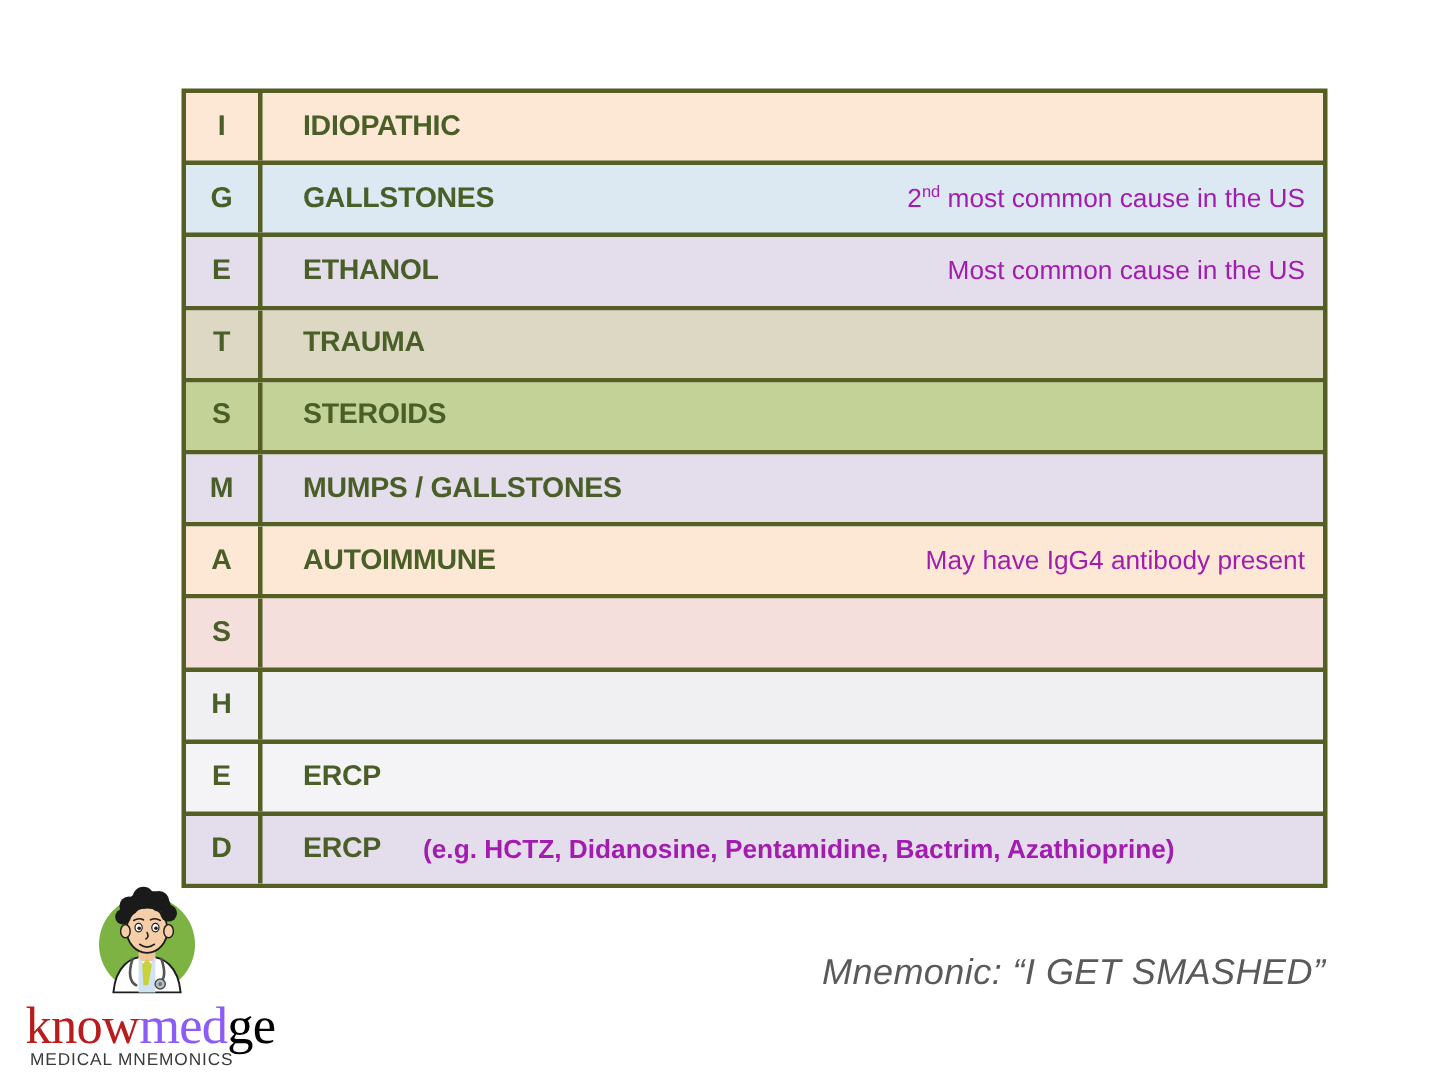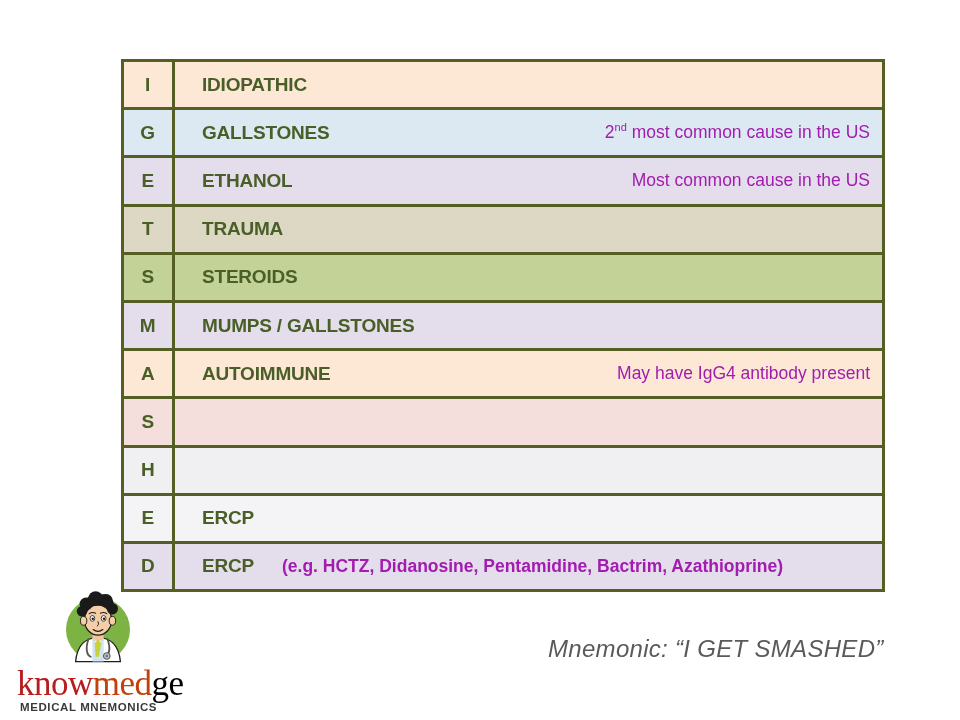--- a/index.html
+++ b/index.html
@@ -118,28 +118,28 @@
     position: absolute;
     left: 5px;
     top: 78px;
     font-family: "Liberation Serif", serif;
     font-size: 35px;
     line-height: 1;
     letter-spacing: -0.5px;
     white-space: nowrap;
   }
   #logo-wordmark .know { color: #b91c1c; }
-  #logo-wordmark .med  { color: #c2410c; }
+  #logo-wordmark .med  { color: #8b5cf6; }
   #logo-wordmark .ge   { color: #000000; }
   #logo-tagline {
     position: absolute;
     left: 8px;
     top: 113px;
     font-size: 11.5px;
-    font-weight: bold;
+    font-weight: normal;
     letter-spacing: .6px;
     color: #3a3a3a;
     white-space: nowrap;
   }
 </style>
 </head>
 <body>
 
 <div id="mnemonic-table">
     <div class="mnemonic-row" style="background: rgb(252, 232, 213);">

